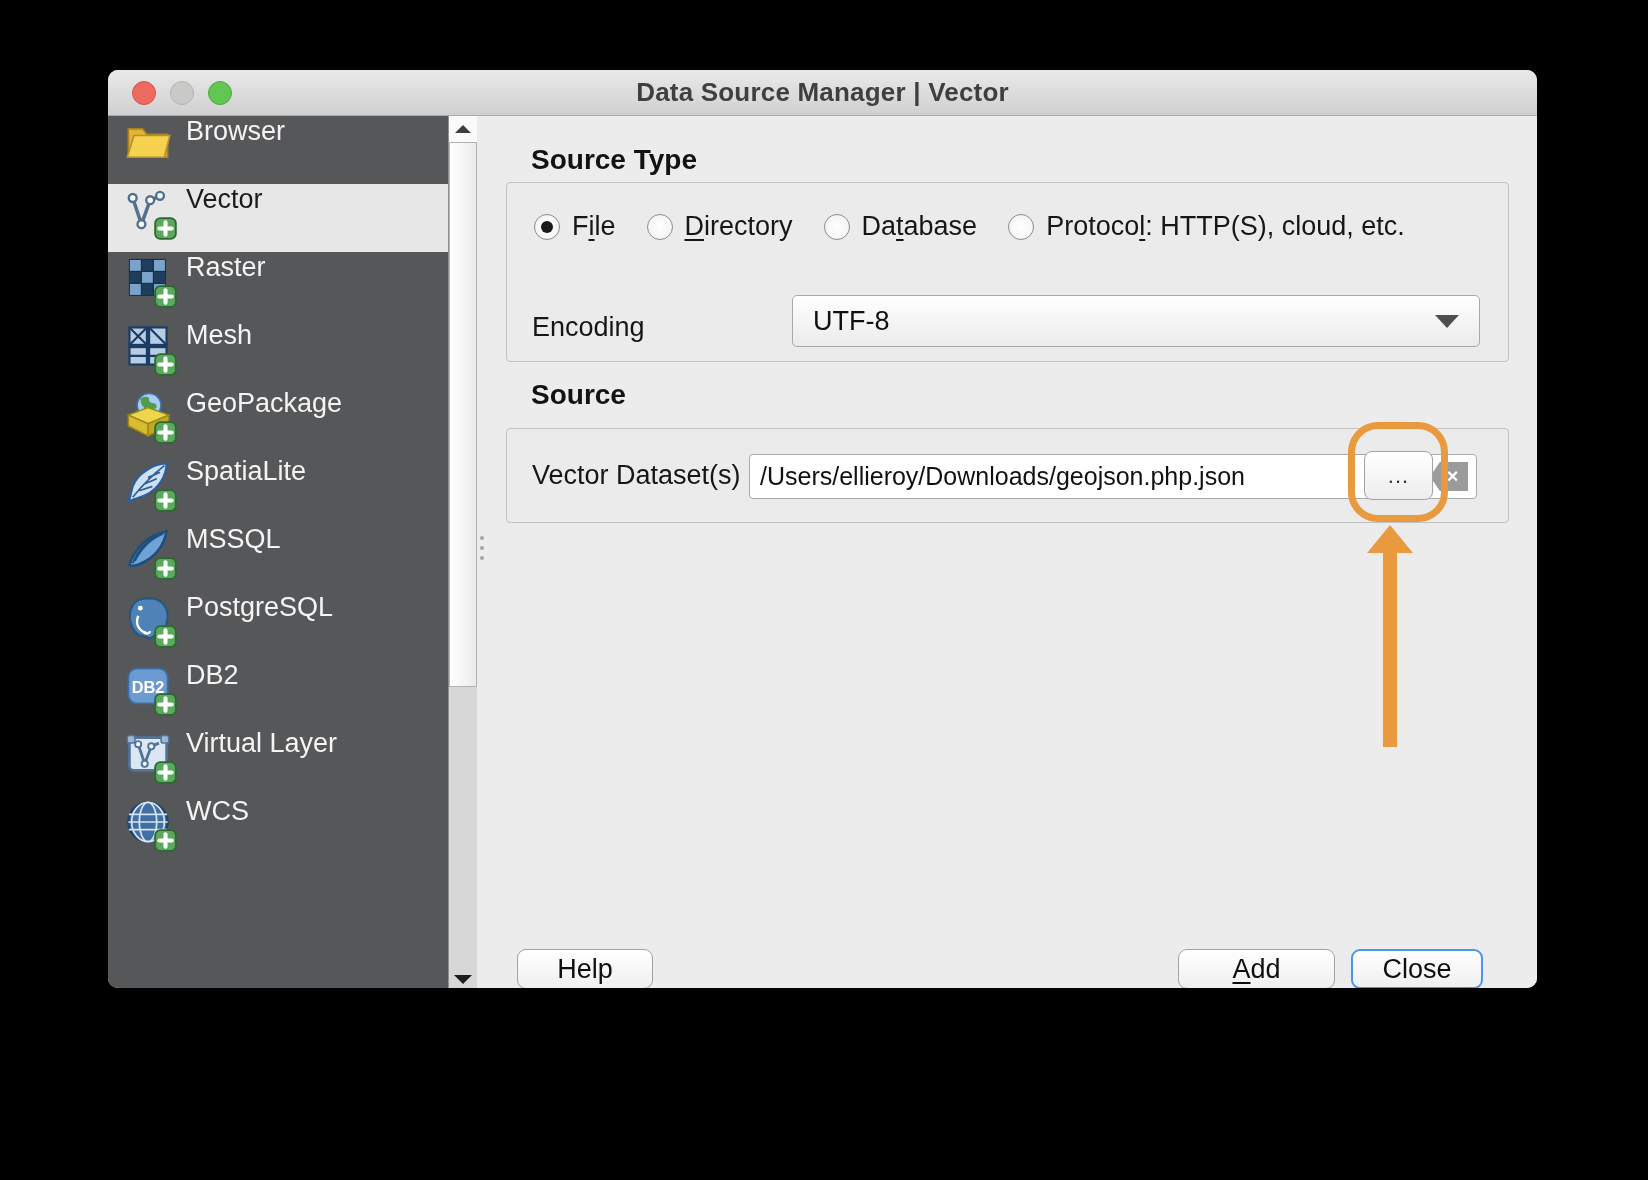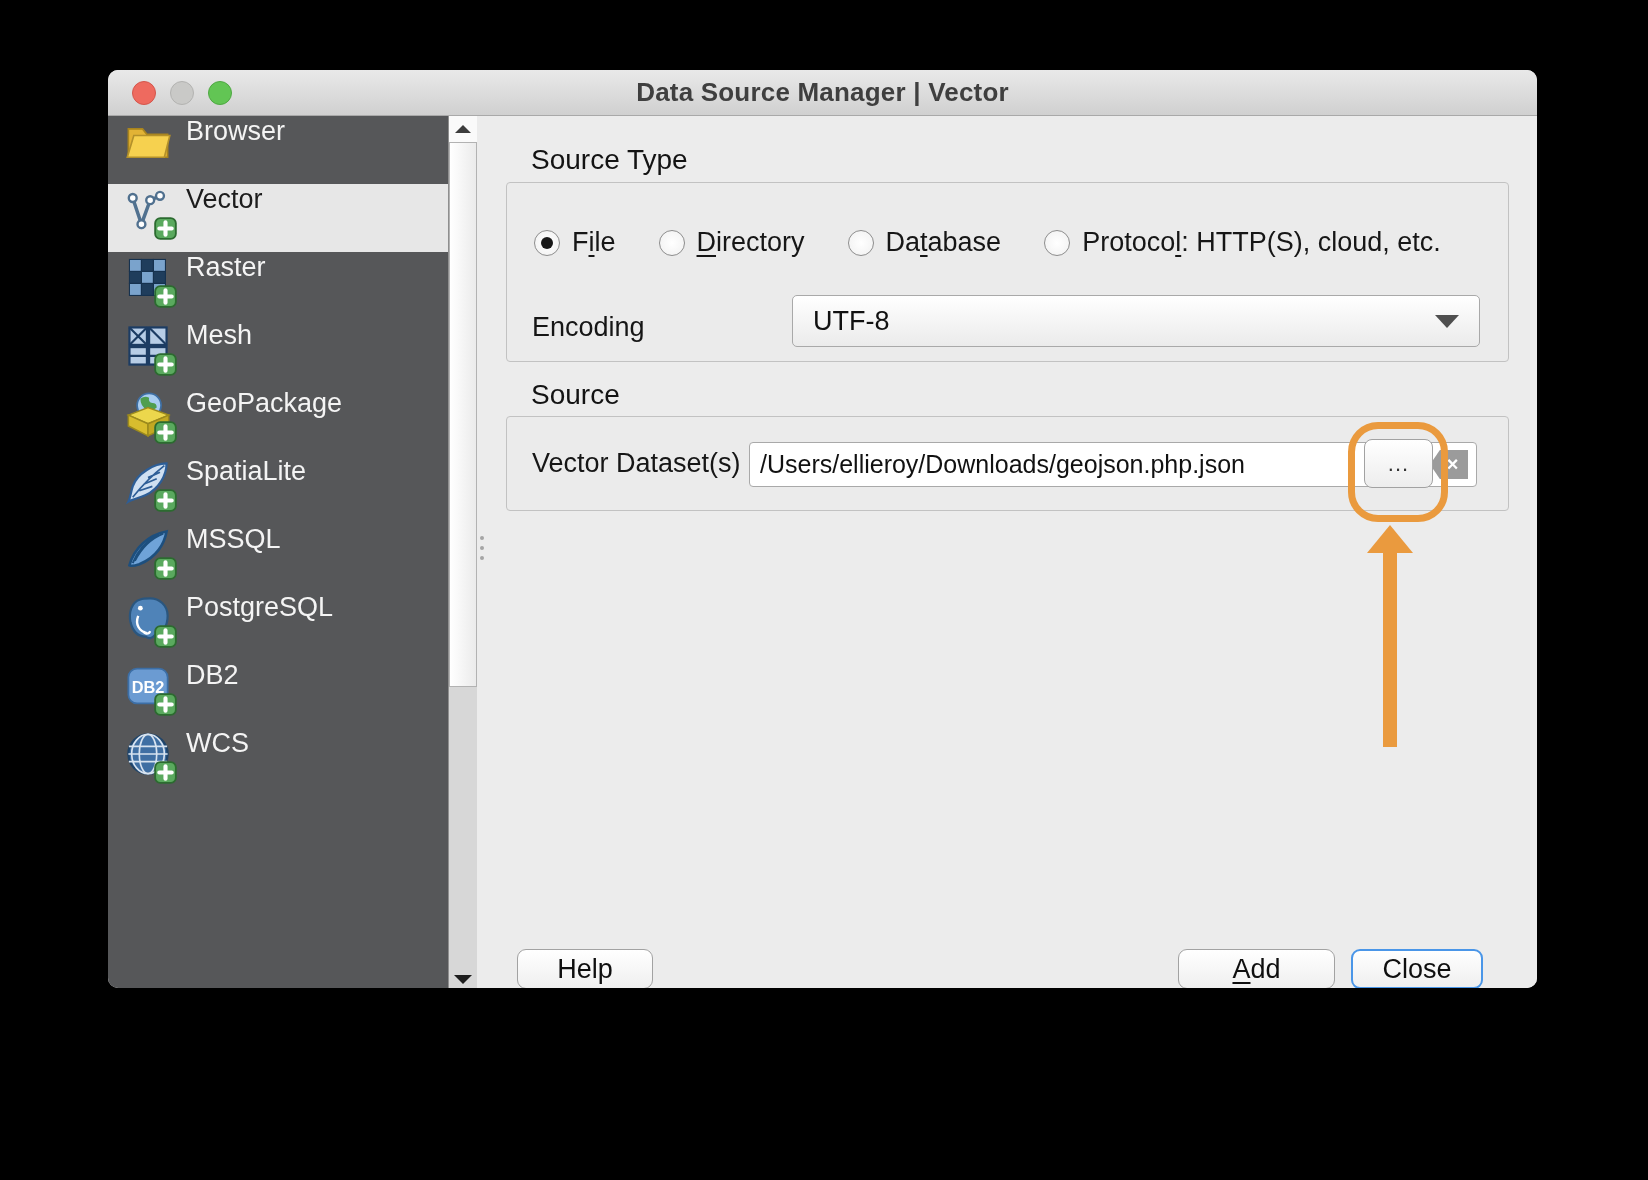--- a/index.html
+++ b/index.html
@@ -31,28 +31,28 @@
     display:flex;align-items:center;justify-content:center;}
   .tri-up{width:0;height:0;border-left:8px solid transparent;border-right:8px solid transparent;
     border-bottom:8px solid #3c3c3c;}
   .sb-thumb{position:absolute;top:26px;left:0px;right:0px;height:545px;
     background:linear-gradient(90deg,#ffffff,#ebebeb);border:1px solid #b2b2b2;box-sizing:border-box;}
   .sb-bottom{position:absolute;bottom:5px;left:0;right:0;display:flex;align-items:center;justify-content:center;}
   .tri-down{width:0;height:0;border-left:9px solid transparent;border-right:9px solid transparent;
     border-top:9px solid #1d1d1d;}
   
   .content{position:relative;flex:1;background:#ececec;}
-  .heading{position:absolute;font-size:28px;font-weight:400;color:#131313;}
+  .heading{position:absolute;font-size:28px;font-weight:700;color:#131313;}
   .h1{left:54px;top:28px;}
   .h2{left:54px;top:263px;}
   .group{position:absolute;left:29px;width:1003px;border:1px solid #c2c2c2;border-radius:4px;
     background:#ebebeb;box-sizing:border-box;}
   .group1{top:66px;height:180px;}
-  .group2{top:300px;height:95px;}
-  .radio-row{position:absolute;left:27px;top:44px;display:flex;align-items:center;gap:43px;}
+  .group2{top:312px;height:95px;}
+  .radio-row{position:absolute;left:27px;top:28px;display:flex;align-items:center;gap:31px;}
   .radio-item{display:flex;align-items:center;gap:12px;font-size:27px;color:#161616;}
   .radio{width:26px;height:26px;border-radius:50%;background:radial-gradient(#ffffff,#f0f0f0);
     border:1.5px solid #8d8d8d;box-sizing:border-box;display:flex;align-items:center;justify-content:center;flex:none;}
   .radio.checked::after{content:"";width:12px;height:12px;border-radius:50%;background:#181818;}
   .mn{text-decoration:underline;text-underline-offset:4px;}
   .field-label{font-size:27px;color:#161616;}
   .enc-label{position:absolute;left:25px;top:129px;}
   .combobox{position:absolute;left:285px;top:112px;width:688px;height:52px;box-sizing:border-box;
     border:1px solid #a9a9a9;border-radius:5px;background:linear-gradient(#ffffff,#ebebeb);
     display:flex;align-items:center;padding:0 20px;font-size:27px;color:#111;}
@@ -239,20 +239,38 @@
                 <text x="22" y="28" text-anchor="middle" font-family="Liberation Sans, sans-serif" font-size="15" font-weight="bold" fill="#fff">DB2</text>
               </svg>
             <svg class="badge" viewBox="0 0 20 20">
                 <rect x="1" y="1" width="18" height="18" rx="4.5" fill="#5aa95e" stroke="#2c6b30" stroke-width="1.6"></rect>
                 <path d="M10 4.6 v10.8 M4.6 10 h10.8" stroke="#fff" stroke-width="3.6" stroke-linecap="round"></path>
               </svg>
           </span>
           <span class="side-label">DB2</span>
         </div>
 
+        <div class="side-item">
+          <span class="icon">
+            <svg class="main" viewBox="0 0 44 44">
+                <rect x="5" y="7" width="34" height="30" rx="4" fill="#dbe7f3" stroke="#52749b" stroke-width="2.4"></rect>
+                <rect x="3" y="5" width="7" height="7" rx="2" fill="#9fb8d2" stroke="#52749b" stroke-width="1.4"></rect>
+                <rect x="34" y="5" width="7" height="7" rx="2" fill="#9fb8d2" stroke="#52749b" stroke-width="1.4"></rect>
+                <path d="M13 13 L19 31 L25 15 L32 12" fill="none" stroke="#52749b" stroke-width="2.6"></path>
+                <circle cx="13" cy="13" r="2.8" fill="#fff" stroke="#52749b" stroke-width="1.8"></circle>
+                <circle cx="19" cy="31" r="2.8" fill="#fff" stroke="#52749b" stroke-width="1.8"></circle>
+                <circle cx="25" cy="15" r="2.8" fill="#fff" stroke="#52749b" stroke-width="1.8"></circle>
+              </svg>
+            <svg class="badge" viewBox="0 0 20 20">
+                <rect x="1" y="1" width="18" height="18" rx="4.5" fill="#5aa95e" stroke="#2c6b30" stroke-width="1.6"></rect>
+                <path d="M10 4.6 v10.8 M4.6 10 h10.8" stroke="#fff" stroke-width="3.6" stroke-linecap="round"></path>
+              </svg>
+          </span>
+          <span class="side-label">Virtual Layer</span>
+        </div>
 
 
         <div class="side-item">
           <span class="icon">
             <svg class="main" viewBox="0 0 44 44">
                 <circle cx="22" cy="22" r="18" fill="#3f6fa3" stroke="#1f4469" stroke-width="2"></circle>
                 <g stroke="#d7e3f0" stroke-width="1.5" fill="none">
                   <ellipse cx="22" cy="22" rx="8" ry="18"></ellipse>
                   <ellipse cx="22" cy="22" rx="15" ry="18"></ellipse>
                   <path d="M4.5 15 h35 M4 22 h36 M4.5 29 h35"></path>

